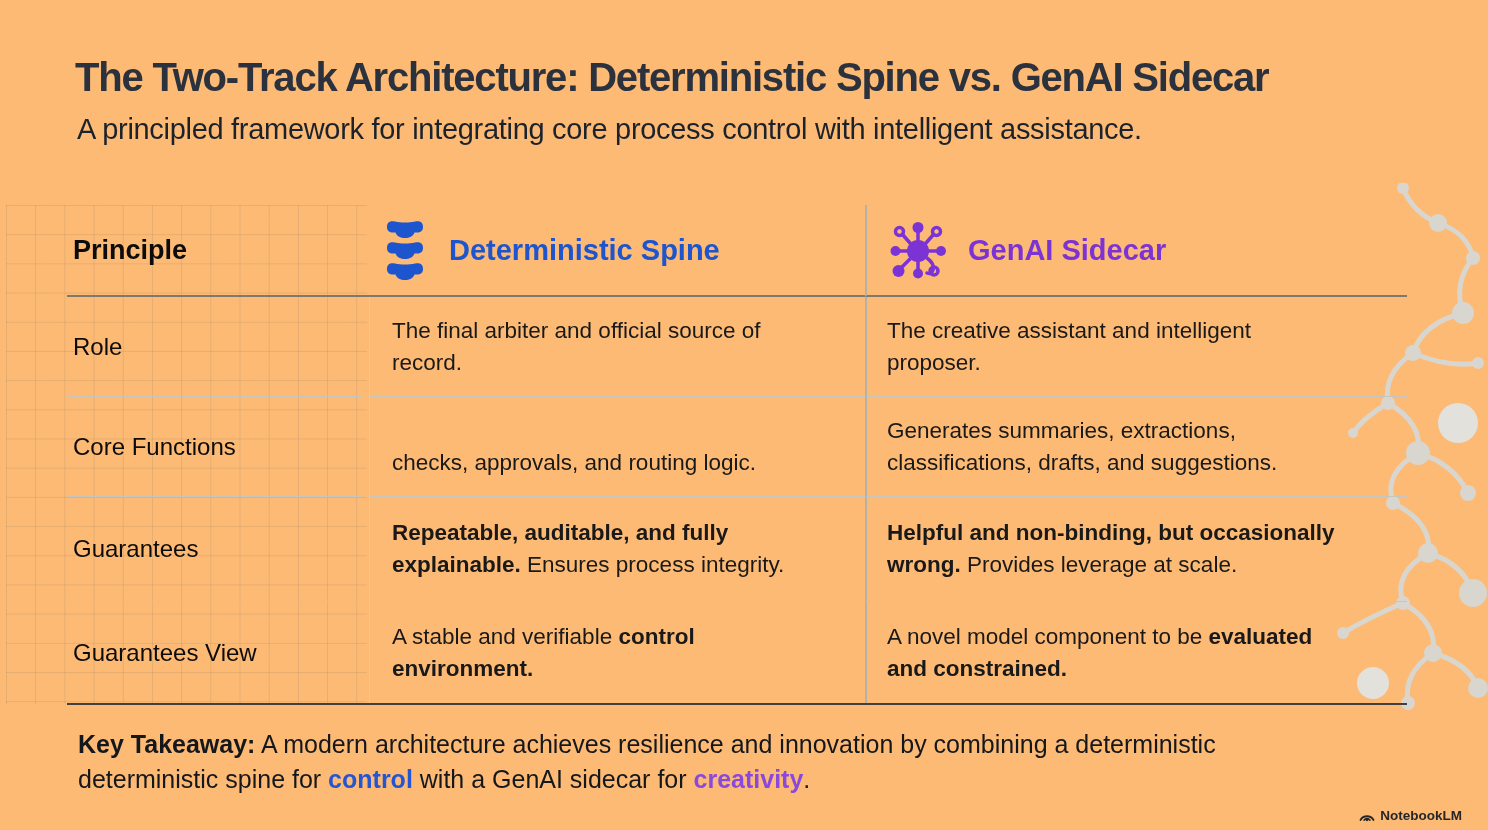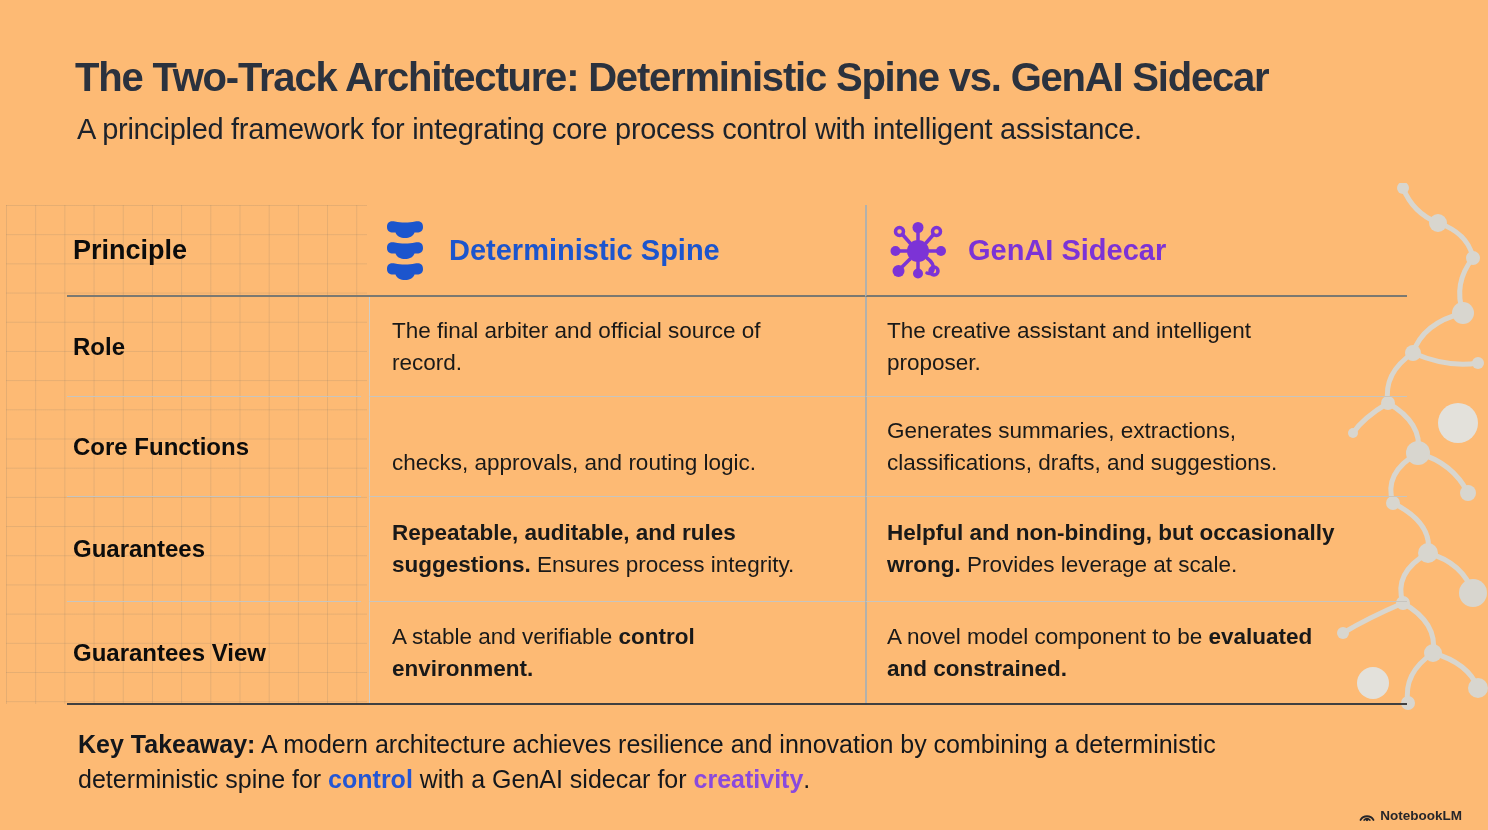--- a/index.html
+++ b/index.html
@@ -48,21 +48,21 @@
     grid-template-rows:92px 100px 100px 105px 101px;
     border-bottom:2px solid #404040;
   }
   .cell{display:flex;align-items:center;box-sizing:border-box;}
   .hdr{border-bottom:2px solid #7b7971;}
   .rowline{border-bottom:1px solid #c7c5bf;}
   .corner{padding-left:6px;font-size:27px;font-weight:700;color:#0c0c0c;}
   .colhdr{font-size:29px;font-weight:700;gap:21px;padding-left:21px;white-space:nowrap;}
   .colhdr.spine{color:#1c55cd;}
   .colhdr.sidecar{color:#7c33d6;border-left:2px solid #b3b1ab;padding-left:22px;}
-  .rowlabel{padding-left:6px;font-size:24px;font-weight:700;color:#0c0c0c;}
+  .rowlabel{padding-left:6px;font-size:24px;font-weight:400;color:#0c0c0c;}
   .body{
     font-size:22.5px;line-height:32px;color:#191919;
     padding:8px 18px 8px 22px;white-space:nowrap;
   }
   .body.c2{border-left:1px solid #cfcdc7;margin-left:8px;}
   .body.c3{border-left:2px solid #b3b1ab;padding-left:20px;}
   .b{font-weight:700;}
 
   .takeaway{
     position:absolute;left:78px;top:727px;
@@ -188,21 +188,21 @@
     <div class="cell rowline rowlabel">Core Functions</div>
     <div class="cell rowline body c2">
         <div><br><span>checks, approvals, and routing logic.</span></div>
       </div>
     <div class="cell rowline body c3">
         <div><span>Generates summaries, extractions,</span><br><span>classifications, drafts, and suggestions.</span></div>
       </div>
 
     <div class="cell rowline rowlabel">Guarantees</div>
     <div class="cell rowline body c2">
-        <div><span class="b">Repeatable, auditable, and rules</span><br><span class="b">suggestions.</span><span> Ensures process integrity.</span></div>
+        <div><span class="b">Repeatable, auditable, and fully</span><br><span class="b">explainable.</span><span> Ensures process integrity.</span></div>
       </div>
     <div class="cell rowline body c3">
         <div><span class="b">Helpful and non-binding, but occasionally</span><br><span class="b">wrong.</span><span> Provides leverage at scale.</span></div>
       </div>
 
     <div class="cell rowlabel">Guarantees View</div>
     <div class="cell body c2">
         <div><span>A stable and verifiable </span><span class="b">control</span><br><span class="b">environment.</span></div>
       </div>
     <div class="cell body c3">

